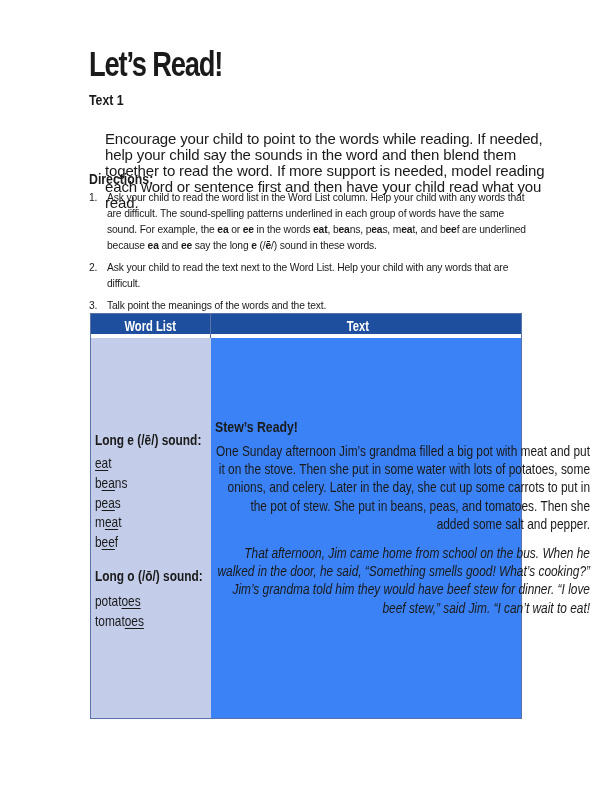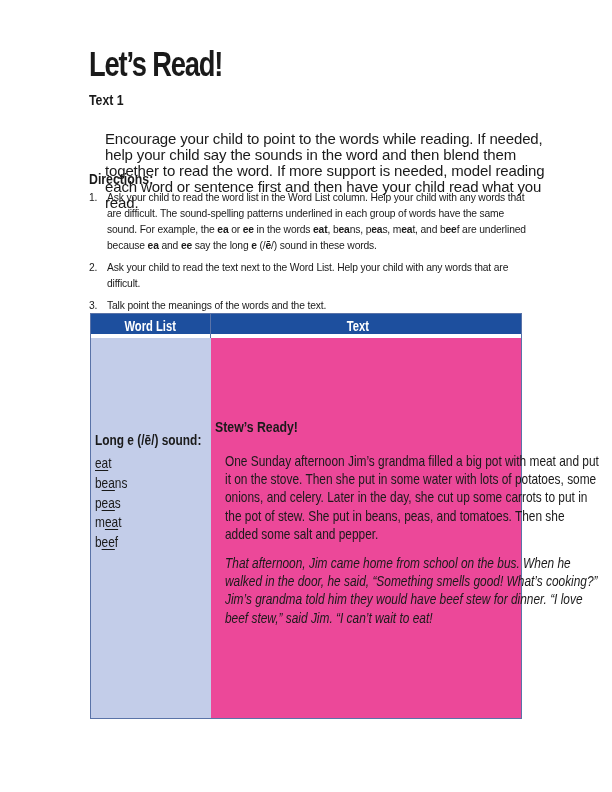--- a/index.html
+++ b/index.html
@@ -21,30 +21,30 @@
   .table { position: absolute; left: 90px; top: 313px; width: 432px; height: 406px;
          border: 1px solid #5a73a8; box-sizing: border-box; }
   .thead { position: absolute; left: 0; top: 0; right: 0; height: 20px; background: #1d4f9e; padding-left: 12px; }
   .th { position: absolute; top: 0; height: 24px; line-height: 24px; text-align: center;
          color: #ffffff; font-weight: bold; font-size: 14px; }
   .th span { display: inline-block; transform: scaleX(0.8); }
   .th-word { left: 0; width: 119px; border-right: 1px solid #5a73a8; }
   .th-text { left: 120px; right: 17px; }
   .col-word { position: absolute; left: 0; top: 24px; width: 119px; bottom: 0;
          background: #c3cde9; border-right: 3px solid #14532d; padding-left: 29px; }
-  .col-text { position: absolute; left: 120px; top: 24px; right: 0; bottom: 0; background: #ec4899; }
+  .col-text { position: absolute; left: 120px; top: 24px; right: 0; bottom: 0; background: #3b82f6; text-align: right; }
 
   .cond { display: inline-block; transform: scaleX(0.82); transform-origin: left top; white-space: nowrap; }
   .sound-heading { position: absolute; left: 4px; font-size: 14.5px; font-weight: bold; margin: 0; }
   .word-list { position: absolute; left: 4px; margin: 0; padding: 0; list-style: none;
          font-size: 14.5px; line-height: 19.8px; }
   .word-list u { text-decoration: underline; text-underline-offset: 2px; }
 
   .story-title { position: absolute; left: 4px; top: 80px; margin: 0; font-size: 15px; font-weight: bold; }
-  .story { position: absolute; left: 4px; width: 380px; margin: 10px; font-size: 14.5px; line-height: 18.2px; }
+  .story { position: absolute; left: 4px; width: 380px; margin: 0; font-size: 14.5px; line-height: 18.2px; }
   .story .cond { white-space: normal; width: 375px; }
   .story-p1 { top: 104px; }
   .story-p2 { top: 206px; font-style: italic; }
 </style>
 </head>
 <body>
 
 <h1 class="page-title">Let’s Read!</h1>
 <h2 class="sub-heading" style="top:91px">Text 1</h2>
 <p class="intro">Encourage your child to point to the words while reading. If needed, help your child say the sounds in the word and then blend them together to read the word. If more support is needed, model reading each word or sentence first and then have your child read what you read.</p>
@@ -73,20 +73,25 @@
 
   <div class="col-word">
     <h3 class="sound-heading" style="top:94px"><span class="cond">Long e (/ē/) sound:</span></h3>
     <ul class="word-list" style="top:116px">
       <li><span class="cond"><span></span><u>ea</u><span>t</span></span></li>
       <li><span class="cond"><span>b</span><u>ea</u><span>ns</span></span></li>
       <li><span class="cond"><span>p</span><u>ea</u><span>s</span></span></li>
       <li><span class="cond"><span>m</span><u>ea</u><span>t</span></span></li>
       <li><span class="cond"><span>b</span><u>ee</u><span>f</span></span></li>
     </ul>
+    <h3 class="sound-heading" style="top:230px"><span class="cond">Long o (/ō/) sound:</span></h3>
+    <ul class="word-list" style="top:254px">
+      <li><span class="cond"><span>potat</span><u>oes</u><span></span></span></li>
+      <li><span class="cond"><span>tomat</span><u>oes</u><span></span></span></li>
+    </ul>
   </div>
 
   <div class="col-text">
     <h3 class="story-title"><span class="cond">Stew’s Ready!</span></h3>
     <p class="story story-p1"><span class="cond" style="width: 457.317px;">One Sunday afternoon Jim’s grandma filled a big pot with meat and put it on the stove. Then she put in some water with lots of potatoes, some onions, and celery. Later in the day, she cut up some carrots to put in the pot of stew. She put in beans, peas, and tomatoes. Then she added some salt and pepper.</span></p>
     <p class="story story-p2"><span class="cond" style="width: 457.317px;">That afternoon, Jim came home from school on the bus. When he walked in the door, he said, “Something smells good! What’s cooking?” Jim’s grandma told him they would have beef stew for dinner. “I love beef stew,” said Jim. “I can’t wait to eat!</span></p>
   </div>
 </div>
 
 </body></html>

